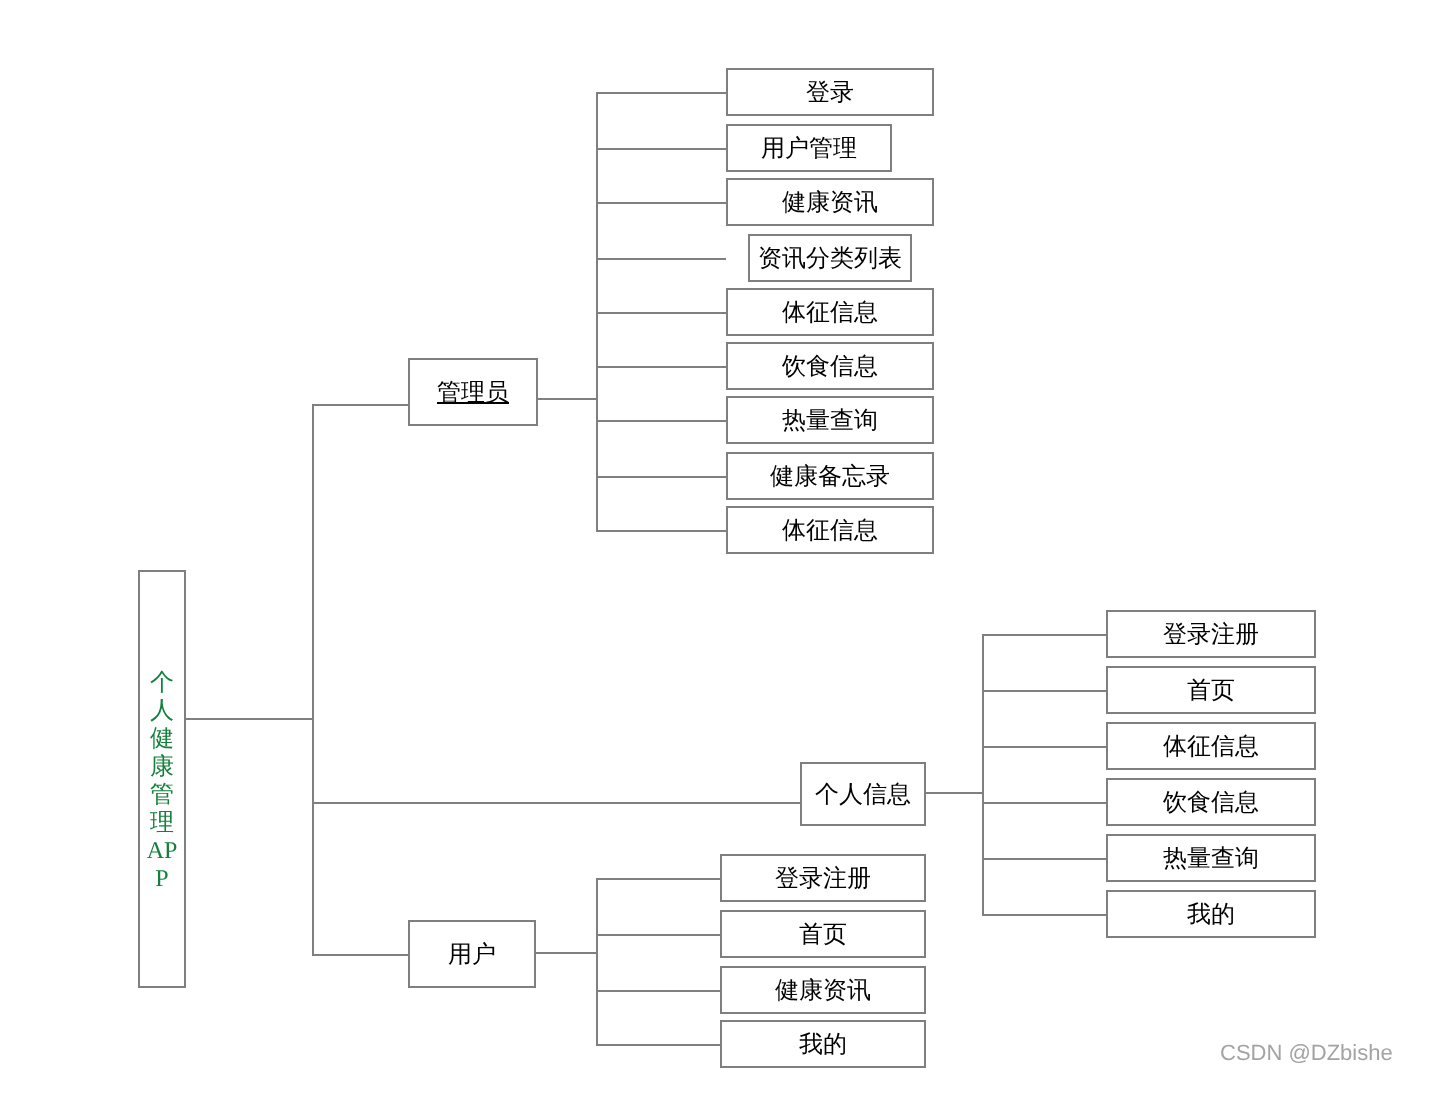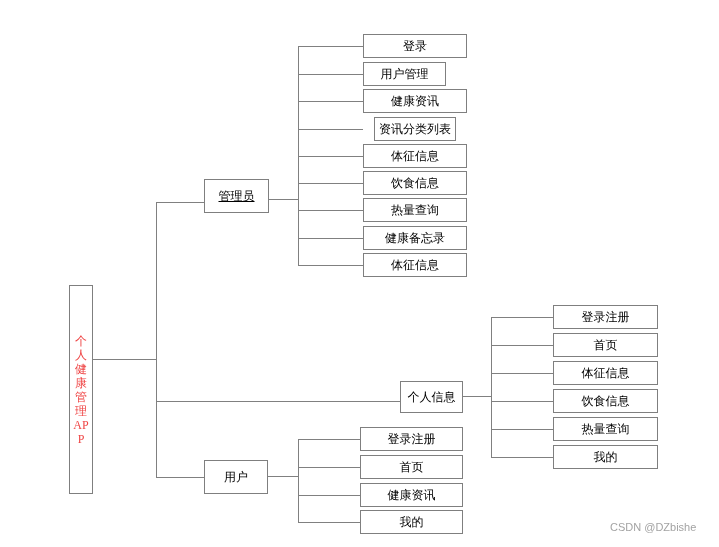--- a/index.html
+++ b/index.html
@@ -28,21 +28,21 @@
     text-align: center;
     line-height: 1;
   }
   .vtext {
     display: block;
     width: 17px;
     word-break: break-all;
     text-align: center;
     line-height: 14px;
     font-size: 12px;
-    color: #ef4444;
+    color: #15803d;
   }
   .watermark {
     position: absolute;
     left: 610px;
     top: 521px;
     font-family: "Liberation Sans", "DejaVu Sans", sans-serif;
     font-size: 11px;
     color: #a3a3a3;
     white-space: nowrap;
   }

